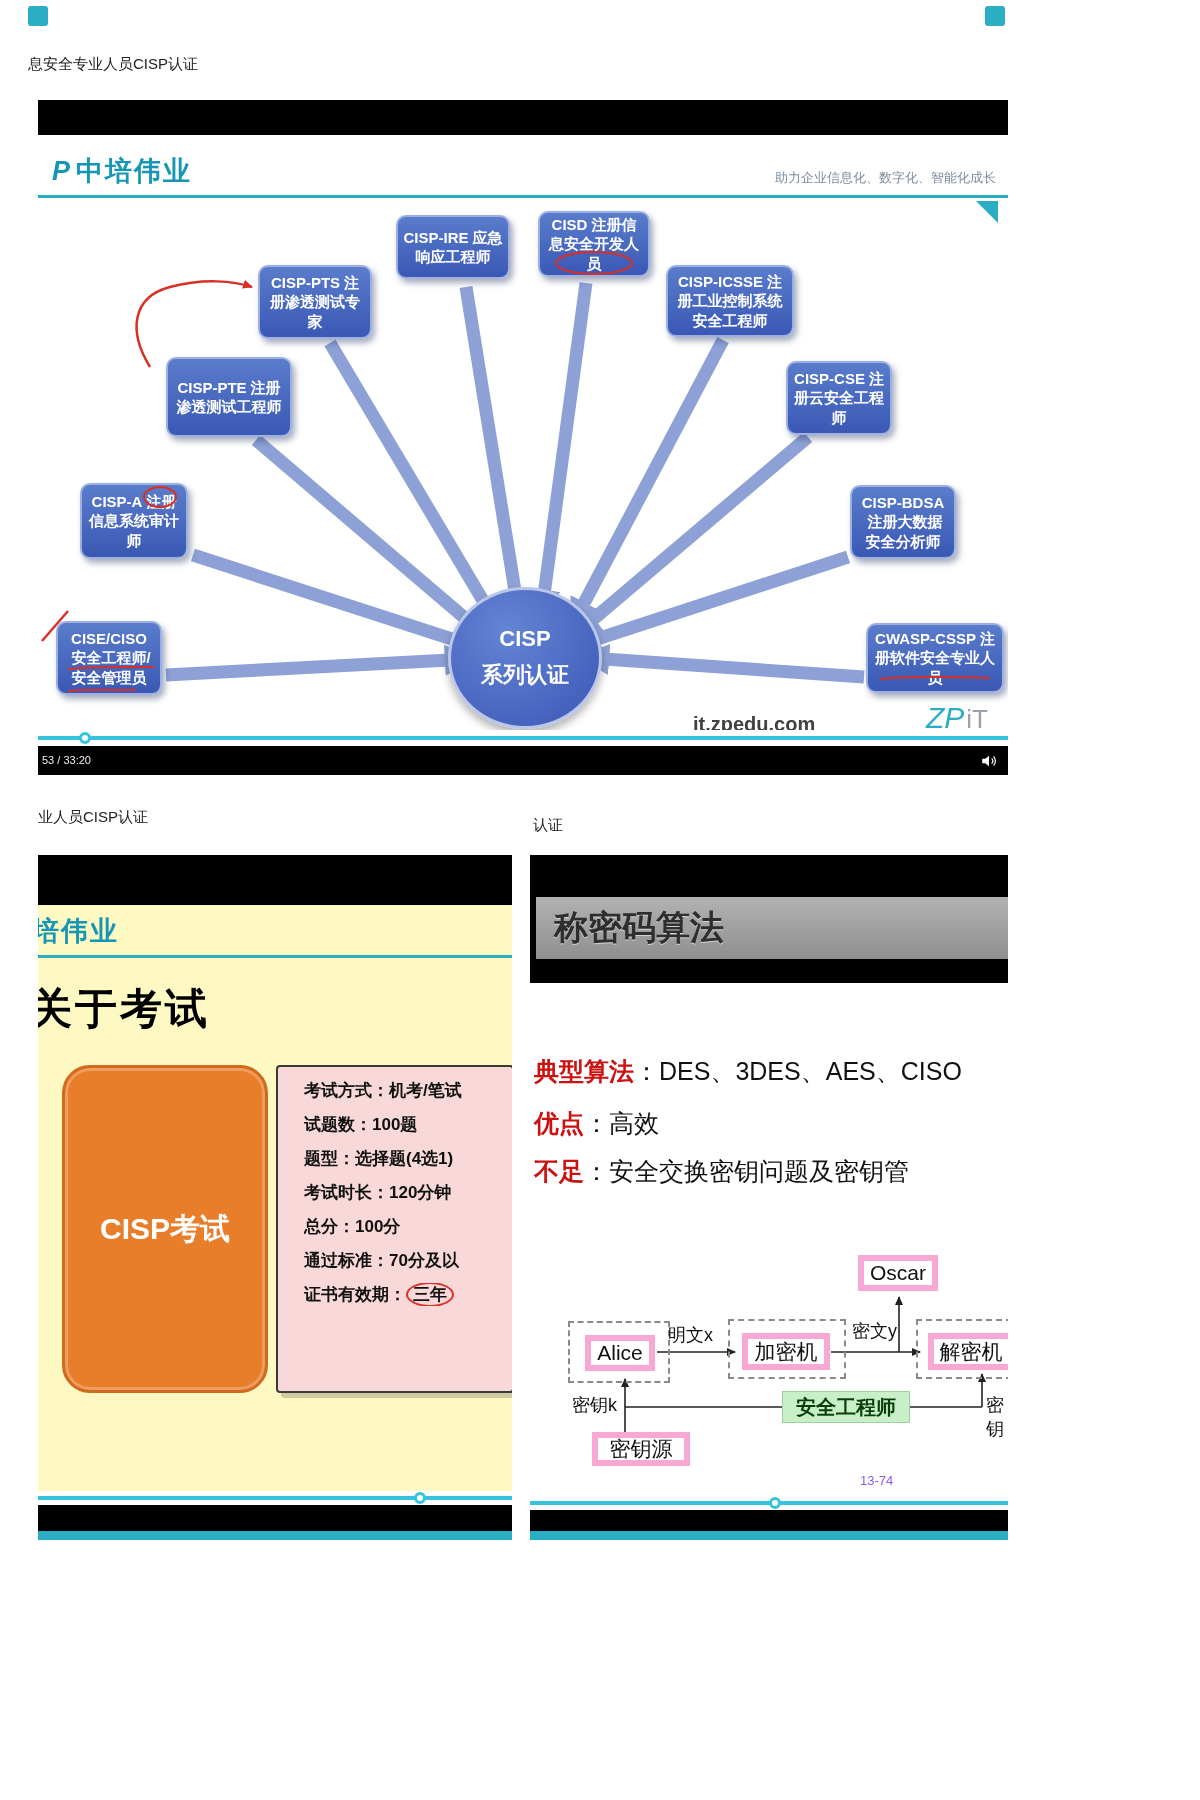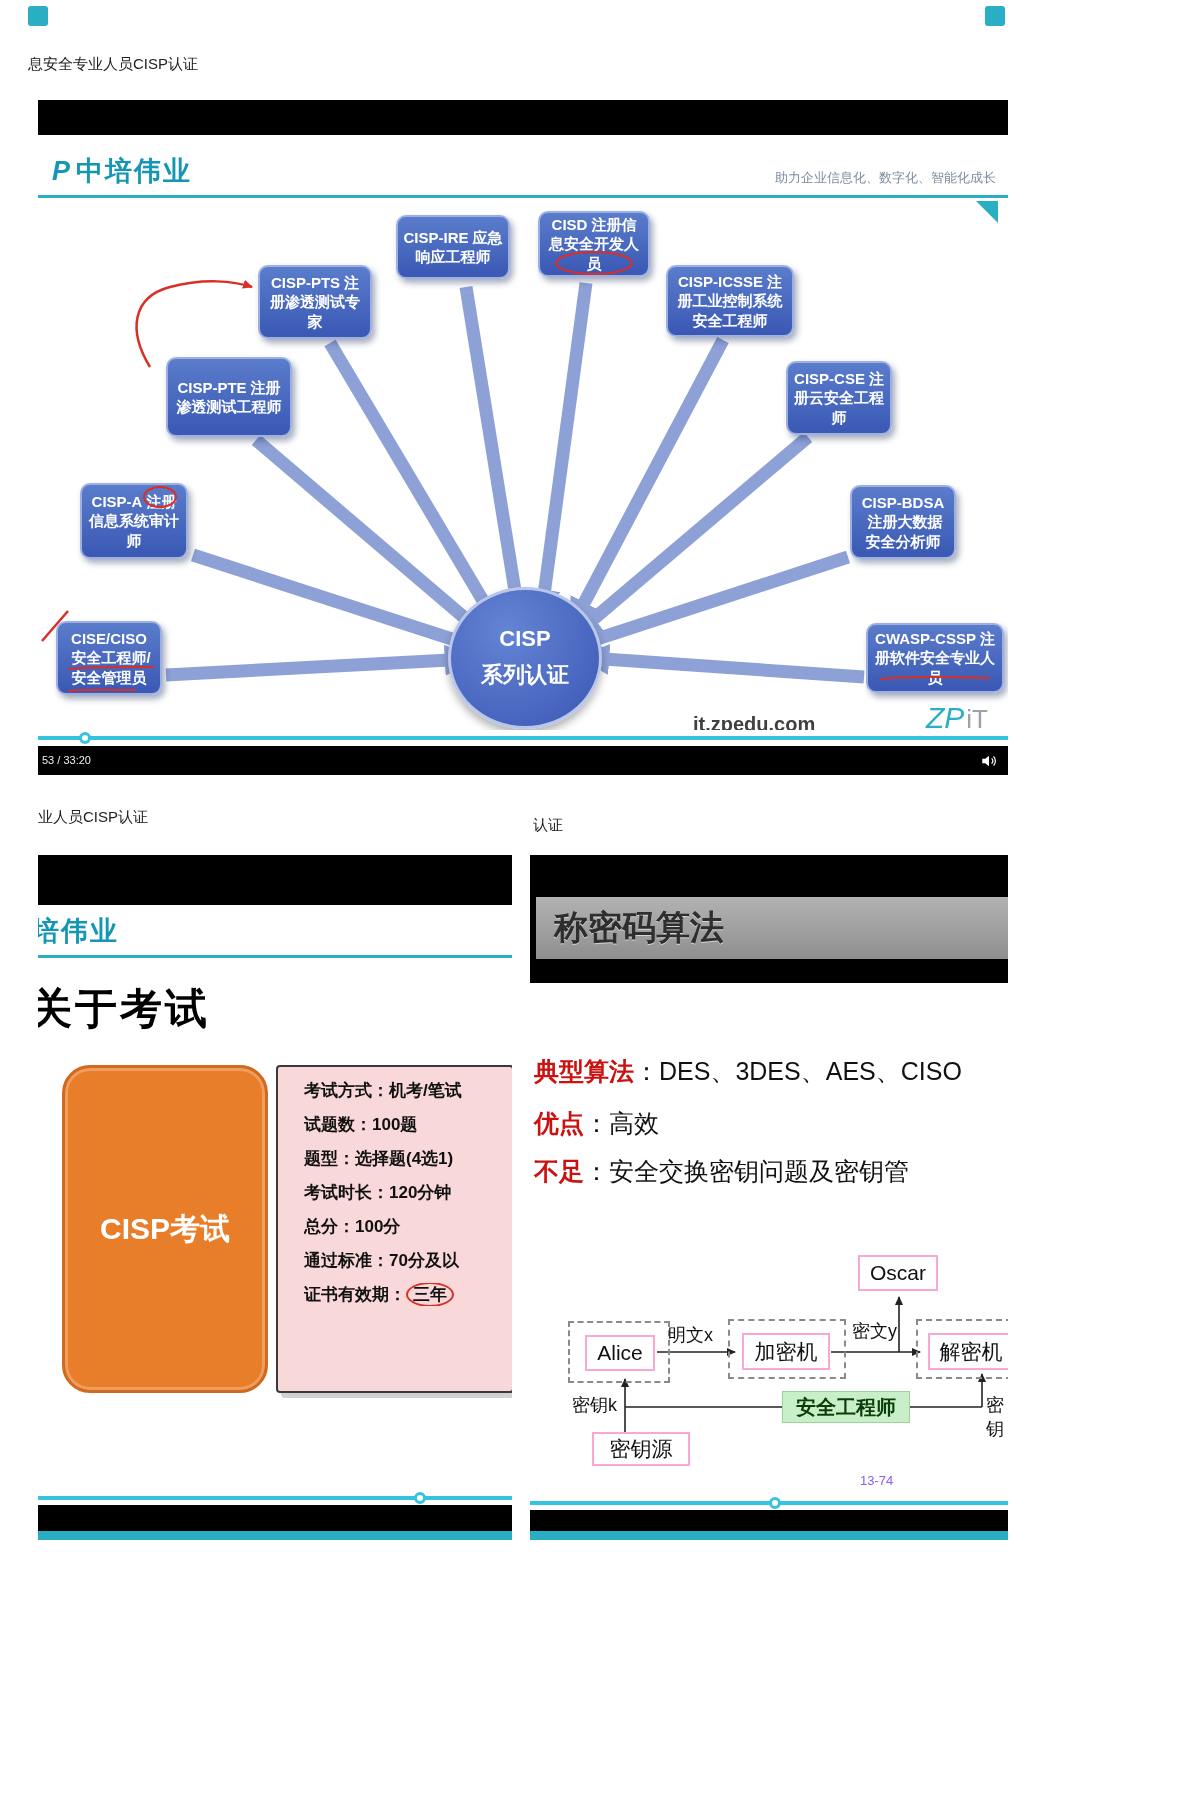--- a/index.html
+++ b/index.html
@@ -34,21 +34,21 @@
   .v1-progress{top:630px;height:16px}
   .v1-progress .line{top:6px}
   .v1-progress .handle{top:2px;left:41px}
   .controls{position:absolute;left:0;width:100%;background:#000}
   .v1-controls{top:646px;height:29px}
   .time{position:absolute;left:4px;top:0;font-size:11px;color:#eee;line-height:29px}
   .speaker{position:absolute;right:10px;top:6px}
 
   
   .video2{position:absolute;left:38px;top:855px;width:474px;height:685px;background:#000;overflow:hidden}
-  .v2-slide{position:absolute;left:0;top:50px;width:474px;height:586px;background:#ffffff;overflow:hidden}
+  .v2-slide{position:absolute;left:0;top:50px;width:474px;height:586px;background:#fef9c3;overflow:hidden}
   .v2-logo{position:absolute;left:-6px;top:8px;font-size:27px;font-weight:bold;color:#1596b4;letter-spacing:2px}
   .v2-rule{position:absolute;left:0;top:50px;width:474px;height:3px;background:#2aaec4}
   .v2-heading{position:absolute;left:-8px;top:76px;font-size:42px;font-weight:bold;color:#000;letter-spacing:3px}
   .exam-card{position:absolute;left:24px;top:160px;width:206px;height:328px;background:#e87d2a;border:3px solid #cf6a1e;border-radius:28px;display:flex;align-items:center;justify-content:center;color:#fff;font-size:30px;font-weight:bold;box-shadow:inset 0 0 0 3px rgba(255,255,255,.25)}
   .exam-panel{position:absolute;left:238px;top:160px;width:238px;height:328px;background:#f8d8d8;border:2px solid #3a3a3a;border-radius:4px;box-shadow:5px 5px 0 rgba(0,0,0,.18);padding:12px 6px 6px 8px}
   .exam-panel ul{list-style:disc;padding-left:18px}
   .exam-panel li{font-size:17px;font-weight:bold;color:#111;margin-bottom:11px;white-space:nowrap;overflow:hidden}
   .red-ellipse{border:2px solid #d93025;border-radius:50%;padding:1px 5px}
   .v2-progress{top:636px;height:14px}
   .v2-progress .line{top:5px}
@@ -56,21 +56,21 @@
   .v2-controls{top:650px;height:26px}
   .teal-strip{position:absolute;left:0;bottom:0;width:100%;height:9px;background:#2aaec4}
 
   
   .video3{position:absolute;left:530px;top:855px;width:478px;height:685px;background:#000;overflow:hidden}
   .v3-titlebar{position:absolute;left:6px;top:42px;width:472px;height:62px;background:linear-gradient(180deg,#b2b2b2,#8f8f8f);display:flex;align-items:center}
   .v3-titlebar span{font-size:34px;font-weight:bold;color:#2e2e2e;padding-left:18px;text-shadow:0 1px 0 #d5d5d5}
   .v3-slide{position:absolute;left:0;top:128px;width:478px;height:513px;background:#fff;overflow:hidden}
   .v3-line{position:absolute;left:4px;font-size:25px;color:#111;white-space:nowrap}
   .v3-line .lbl{color:#cc1111;font-weight:bold}
-  .dbox{position:absolute;border:2px solid #f9a8d4;background:#fff;display:flex;align-items:center;justify-content:center;font-size:21px;color:#111}
+  .dbox{position:absolute;border:6px solid #f9a8d4;background:#fff;display:flex;align-items:center;justify-content:center;font-size:21px;color:#111}
   .dash{position:absolute;border:2px dashed #8a8a8a}
   .dlabel{position:absolute;font-size:18px;color:#111}
   .channel{position:absolute;left:252px;top:408px;width:128px;height:32px;background:#c8efc8;border:1px solid #9bd49b;display:flex;align-items:center;justify-content:center;font-size:20px;font-weight:bold;color:#0a3d0a}
   .pagenum{position:absolute;left:330px;top:490px;font-size:13px;color:#8b5cf6}
   .v3-conn{position:absolute;left:0;top:0}
   .v3-progress{top:641px;height:14px}
   .v3-progress .line{top:5px}
   .v3-progress .handle{top:1px;left:239px}
   .v3-controls{top:655px;height:21px}
 </style>

